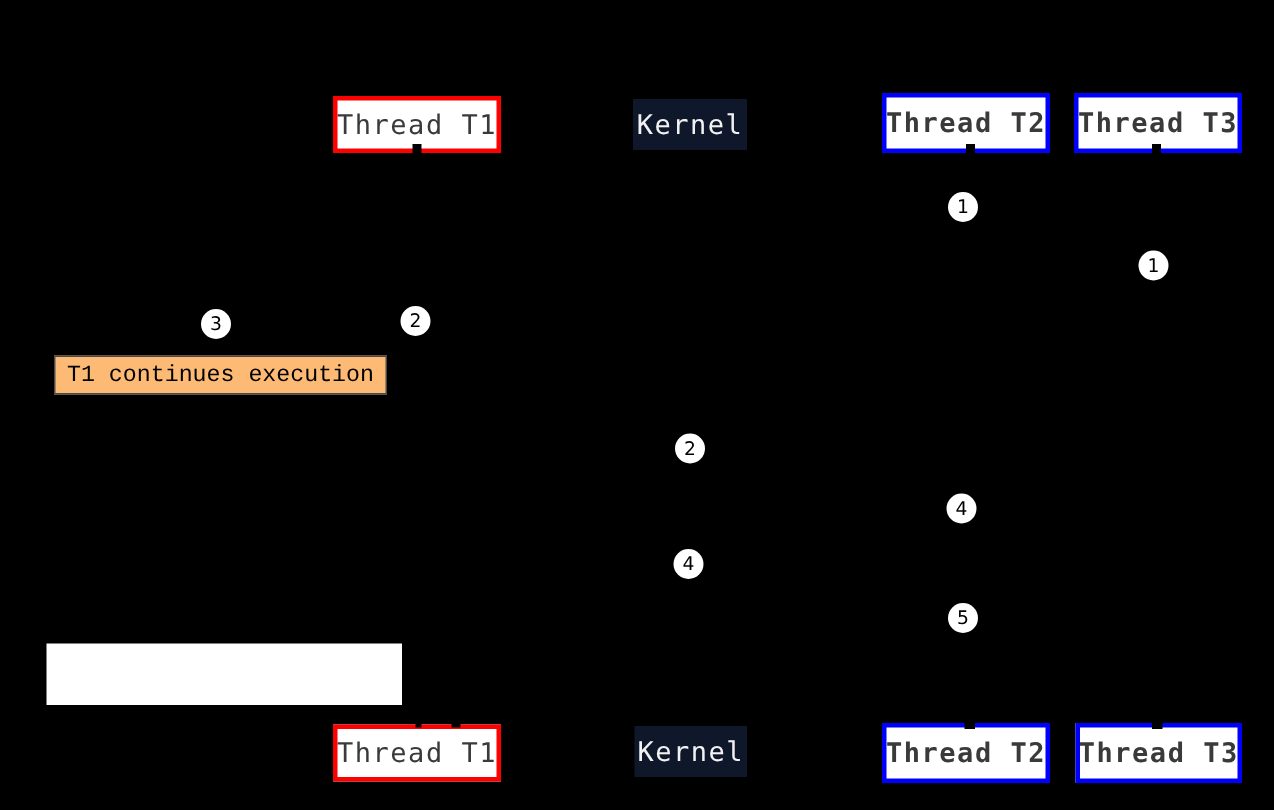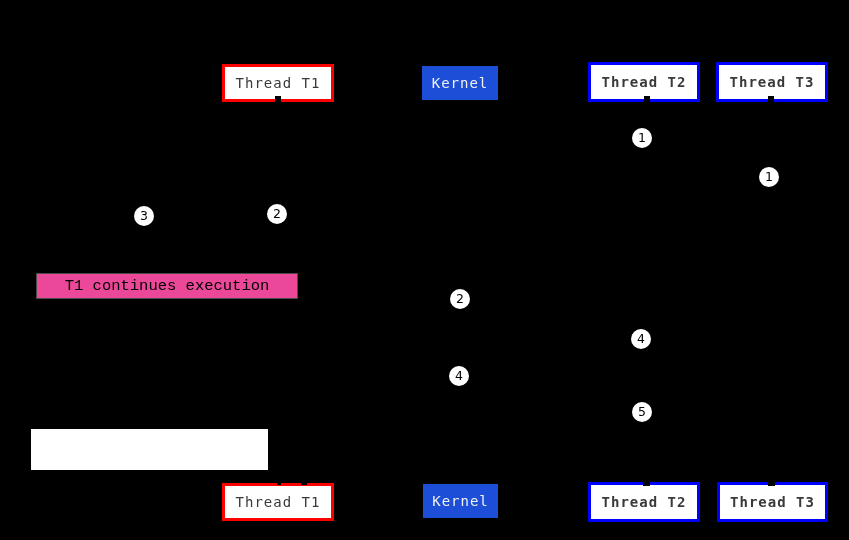--- a/index.html
+++ b/index.html
@@ -5,25 +5,25 @@
   html, body { margin:0; padding:0; }
   body {
     width:849px; height:540px; position:relative; overflow:hidden;
     background:#000000;
     font-family:"DejaVu Sans Mono", monospace;
   }
   
   .box {
     position:absolute; box-sizing:border-box; background:#ffffff;
     display:flex; align-items:center; justify-content:center;
-    font-size:14px; letter-spacing:1px; color:#3a3a3a; white-space:nowrap;
+    font-size:18px; letter-spacing:1px; color:#3a3a3a; white-space:nowrap;
   }
   .red-border  { border:3px solid #ff0000; }
   .blue-border { border:3px solid #0000ff;font-weight:bold; }
-  .kernel      { background:#1d4ed8; color:#f2f2f2; border:none; }
+  .kernel      { background:#0f172a; color:#f2f2f2; border:none; }
 
   #t1-top { left:222px; top:64px;  width:112px; height:38px; }
   #k-top  { left:422px; top:66px;  width:76px;  height:34px; }
   #t2-top { left:588px; top:62px;  width:112px; height:40px; }
   #t3-top { left:716px; top:62px;  width:112px; height:40px; }
 
   #t1-bot { left:222px; top:483px; width:112px; height:38px; }
   #k-bot  { left:423px; top:484px; width:75px;  height:34px; }
   #t2-bot { left:588px; top:482px; width:112px; height:40px; }
   #t3-bot { left:717px; top:482px; width:111px; height:40px; }
@@ -39,26 +39,25 @@
   #m-1b { left:759px; top:167px; }
   #m-2a { left:267px; top:204px; }
   #m-3  { left:134px; top:206px; }
   #m-2b { left:450px; top:289px; }
   #m-4a { left:631px; top:329px; }
   #m-4b { left:449px; top:366px; }
   #m-5  { left:632px; top:402px; }
 
   
   .note {
-    position:absolute; left:36px; top:237px; width:262px; height:26px;
-    box-sizing:border-box; background:#ec4899; border:1px solid #4a4a4a;
+    position:absolute; left:36px; top:237px; width:222px; height:26px;
+    box-sizing:border-box; background:#fdba74; border:1px solid #4a4a4a;
     display:flex; align-items:center; justify-content:center;
     font-family:"Liberation Mono", monospace; font-size:15.5px; color:#000000;
     white-space:nowrap;
-    margin-top:36px;
   }
   
   .blank-box {
     position:absolute; left:31px; top:429px; width:237px; height:41px;
     background:#ffffff;
   }
   
   .tick { position:absolute; background:#000000; }
   #tick-t1-top { left:275px; top:96px;  width:6px; height:7px; }
   #tick-t2-top { left:644px; top:96px;  width:6px; height:7px; }

